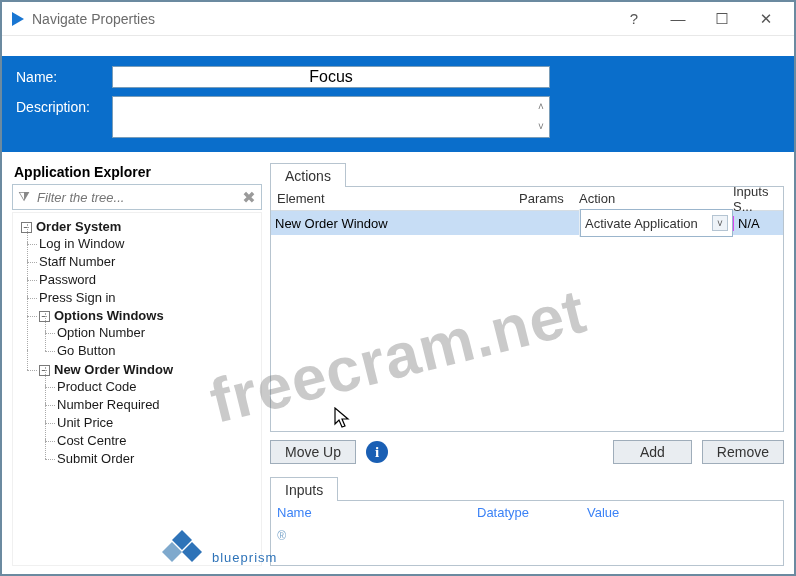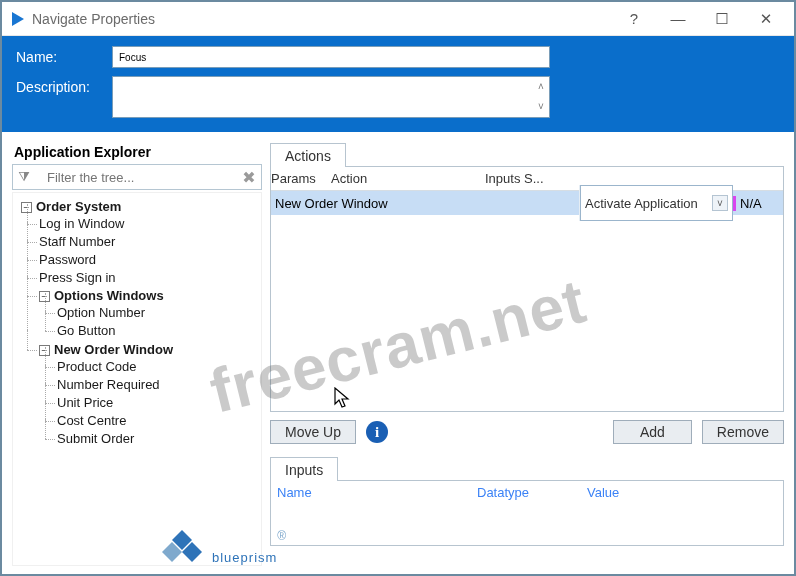--- a/index.html
+++ b/index.html
@@ -3,33 +3,33 @@
 <meta charset="utf-8">
 <style>
   * { box-sizing: border-box; font-family: "Segoe UI", Tahoma, sans-serif; font-size: 13px; }
   html, body { margin: 0; padding: 0; }
   .frame { width: 796px; height: 576px; border: 2px solid #6b8aa0; background: #fff; position: relative; display: flex; flex-direction: column; overflow: hidden; }
   .titlebar { height: 34px; display: flex; align-items: center; padding: 0 6px 0 10px; border-bottom: 1px solid #e8e8e8; }
   .titlebar .app-icon { width: 0; height: 0; border-top: 7px solid transparent; border-bottom: 7px solid transparent; border-left: 12px solid #1976d2; margin-right: 8px; }
   .titlebar .title { color: #6b6b6b; font-size: 14px; flex: 1; }
   .winbtns { display: flex; }
   .winbtn { width: 44px; height: 30px; display: flex; align-items: center; justify-content: center; color: #555; font-size: 15px; cursor: pointer; }
-  .head-band { background: #0a6ecb; padding: 10px 14px 14px; }
+  .head-band { background: #0a6ecb; padding: 10px 14px 14px; margin-top: 20px; }
   .head-row { display: flex; align-items: flex-start; margin-bottom: 8px; }
   .head-label { color: #fff; width: 96px; padding-top: 3px; font-size: 14px; }
-  .head-input { flex: 0 0 438px; height: 22px; border: 1px solid #7a9db8; background: #fff; padding: 2px 6px; font-size: 10px; }
+  .head-input { flex: 0 0 438px; height: 22px; border: 1px solid #7a9db8; background: #fff; padding: 2px 6px; font-size: 16px; text-align: center; }
   .head-textarea { flex: 0 0 438px; height: 42px; border: 1px solid #7a9db8; background: #fff; padding: 2px 6px; resize: none; font-size: 14px; }
   .spin { width: 16px; margin-left: -17px; display: flex; flex-direction: column; position: relative; z-index: 2; }
   .spin span { height: 20px; display: flex; align-items: center; justify-content: center; color: #777; font-size: 10px; cursor: pointer; }
   .body { flex: 1; display: flex; padding: 6px 10px 8px; gap: 8px; position: relative; justify-content: center; }
   .left { width: 250px; display: flex; flex-direction: column; }
   .ae-title { font-weight: bold; font-size: 14px; margin: 6px 0 4px 2px; }
   .filter-row { display: flex; align-items: center; border: 1px solid #b5c6d2; height: 26px; }
   .filter-row .funnel { width: 22px; text-align: center; color: #888; }
-  .filter-row input { flex: 1; border: none; outline: none; height: 22px; color: #701a75; padding: 0 2px; margin-left: 10px; }
+  .filter-row input { flex: 1; border: none; outline: none; height: 22px; color: #701a75; font-style: italic; padding: 0 2px; }
   .filter-row .clear { width: 24px; text-align: center; color: #9a9a9a; font-size: 16px; cursor: pointer; }
   .tree-wrap { border: 1px solid #f0f0f0; flex: 1; margin-top: 2px; padding: 4px 0 0 2px; overflow: hidden; }
   .tree ul { list-style: none; margin: 0; padding-left: 18px; }
   .tree > ul { padding-left: 6px; }
   .tree li { position: relative; padding: 1px 0; white-space: nowrap; font-size: 14px; color: #1a1a1a; }
   .tree li::before { content: ""; position: absolute; left: -12px; top: 10px; width: 10px; border-top: 1px dotted #aaa; }
   .tree li::after { content: ""; position: absolute; left: -12px; top: -10px; bottom: 0; border-left: 1px dotted #aaa; }
   .tree > ul > li::after, .tree > ul > li::before { display: none; }
   .tree li:last-child::after { height: 20px; }
   .expander { display: inline-block; width: 11px; height: 11px; border: 1px solid #7a7a7a; text-align: center; line-height: 9px; font-size: 10px; margin-right: 4px; background: #fff; color: #333; cursor: pointer; }
@@ -40,23 +40,23 @@
   .tabbody { border: 1px solid #b7c4cf; background: #fff; display: flex; flex-direction: column; }
   .gridhdr { display: flex; border-bottom: 1px solid #d6dde3; color: #333; height: 24px; align-items: center; font-size: 14px; }
   .gh-el { width: 248px; padding-left: 6px; }
   .gh-par { width: 60px; }
   .gh-act { width: 154px; }
   .gh-inp { flex: 1; }
   .gridrow { display: flex; background: #c7ddf5; height: 24px; align-items: center; font-size: 14px; }
   .gr-el { width: 248px; padding-left: 4px; }
   .gr-par { width: 60px; border-left: 1px solid #e5edf4; }
   .gr-act { width: 154px; border-left: 1px solid #e5edf4; display: flex; align-items: center; }
-  .gr-act .combo { flex: 1; height: 36px; border: 1px solid #9bb5cc; background: #fff; display: flex; align-items: center; padding: 0 4px; font-size: 13px; color: #333; }
+  .gr-act .combo { flex: 1; height: 28px; border: 1px solid #9bb5cc; background: #fff; display: flex; align-items: center; padding: 0 4px; font-size: 13px; color: #333; }
   .gr-act .combo .caret { margin-left: auto; border: 1px solid #b4c4d2; background: #eef3f8; width: 16px; height: 16px; display: flex; align-items: center; justify-content: center; font-size: 10px; color: #555; }
-  .gr-inp { flex: 1; border-left: 3px solid #d946ef; padding-left: 4px; }
+  .gr-inp { flex: 1; border-left: 1px solid #d946ef; padding-left: 4px; }
   .gridspace { height: 196px; }
   .btnrow { display: flex; align-items: center; gap: 10px; margin: 8px 0; }
   .btn { border: 1px solid #9fadba; background: #e9edf1; padding: 3px 14px; font-size: 14px; color: #333; cursor: pointer; }
   .info-ico { width: 22px; height: 22px; border-radius: 50%; background: #1a5fb4; color: #fff; display: flex; align-items: center; justify-content: center; font-weight: bold; font-family: Georgia, serif; font-size: 15px; }
   .inputs-box { border: 1px solid #b7c4cf; height: 66px; }
   .inputs-hdr { display: flex; padding: 4px 6px 2px; color: #3b82f6; font-size: 14px; }
   .ih-name { width: 200px; }
   .ih-dt { width: 110px; }
   .ih-val { flex: 1; }
   .watermark { position: absolute; left: 50%; top: 50%; transform: translate(-50%, -60%) rotate(-14deg); font-size: 62px; font-weight: bold; color: rgba(80,80,80,0.30); pointer-events: none; letter-spacing: 1px; }
@@ -133,20 +133,21 @@
         </ul>
       </div>
     </div>
 
     <div class="right">
       <div class="tabset">
           <div class="tab">Actions</div>
         </div>
       <div class="tabbody">
         <div class="gridhdr">
+          <div class="gh-el">Element</div>
           <div class="gh-par">Params</div>
           <div class="gh-act">Action</div>
           <div class="gh-inp">Inputs S...</div>
         </div>
         <div class="gridrow">
           <div class="gr-el">New Order Window</div>
           <div class="gr-par"></div>
           <div class="gr-act">
             <div class="combo">
               <span>Activate Application</span>

